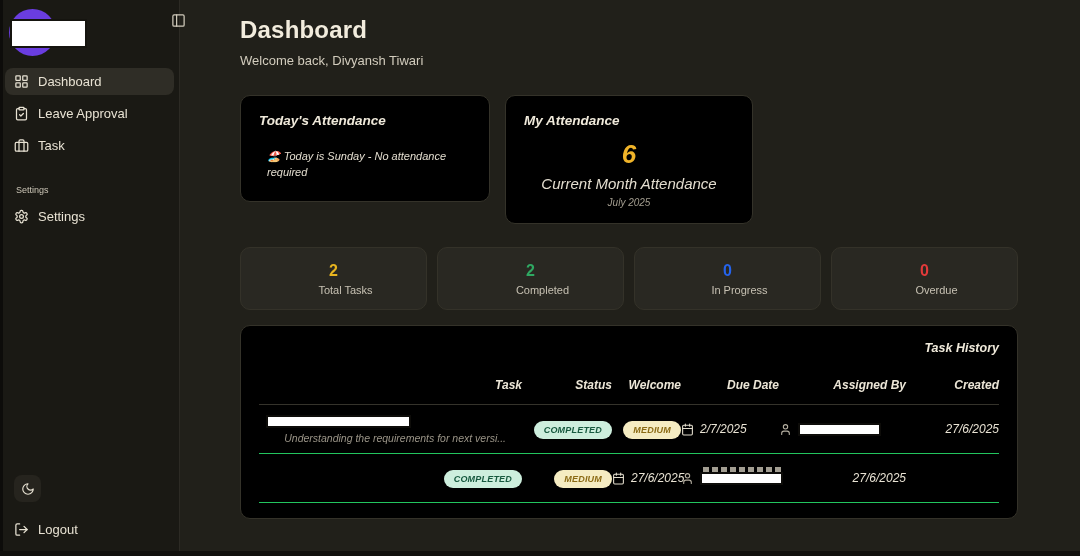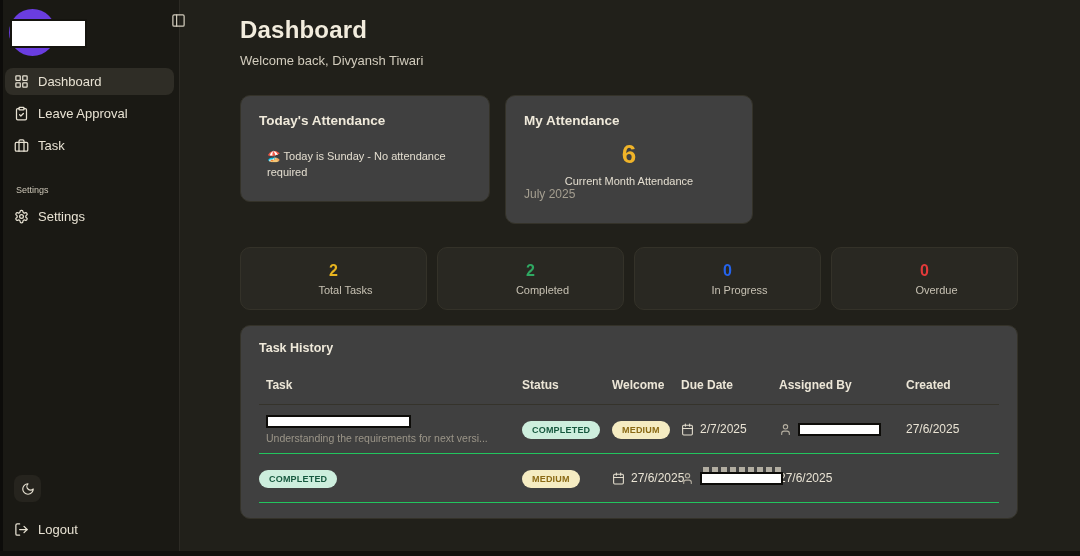--- a/index.html
+++ b/index.html
@@ -47,40 +47,40 @@
   }
   .theme-btn svg { width:14px; height:14px; }
 
   
   .main { position:absolute; left:181px; top:0; right:0; bottom:0; padding:16px 62px 0 59px; }
   .page-title { font-size:24px; font-weight:bold; color:#f2ecdd; letter-spacing:.2px; }
   .page-subtitle { margin-top:9px; font-size:13px; color:#d2ccbd; }
 
   .att-row { margin-top:27px; display:flex; gap:15px; align-items:flex-start; }
   .card {
-    background:#404040; border:1px solid #343229; border-radius:10px;
+    background:#000000; border:1px solid #343229; border-radius:10px;font-style:italic;
   }
   .card-today { width:250px; height:107px; padding:17px 18px; }
   .card-title { font-size:13.5px; font-weight:bold; color:#efe9da; }
   .today-msg { margin:21px 0 0 8px; width:188px; font-size:11px; line-height:1.45; color:#e3ddcf; }
   .card-month { width:248px; height:129px; padding:17px 18px; text-align:left; }
   .month-count { margin-top:11px; text-align:center; font-size:26px; font-weight:bold; color:#f0b429; }
-  .month-label { margin-top:5px; text-align:center; font-size:11px; color:#e3ddcf; }
-  .month-period { text-align:left; font-size:12px; color:#a49e90; }
+  .month-label { margin-top:5px; text-align:center; font-size:15px; color:#e3ddcf; }
+  .month-period { margin-top:5px; text-align:center; font-size:10px; color:#a49e90; }
 
   .stats-row { margin-top:23px; display:grid; grid-template-columns:repeat(4,1fr); gap:10px; }
   .stat {
     height:63px; background:#292822; border:1px solid #343229; border-radius:10px;
     display:flex; flex-direction:column; align-items:center; justify-content:center;
   }
   .stat-v { font-size:16px; font-weight:bold; }
   .stat-l { font-size:11px; color:#c6c0b2; margin-top:4px;margin-left:24px; }
   .c-yellow { color:#e7b41f; } .c-green { color:#2fa862; } .c-blue { color:#2563eb; } .c-red { color:#e23a3a; }
 
-  .history-card { margin-top:15px; padding:15px 18px 0 18px; height:194px; }
+  .history-card { margin-top:15px; padding:15px 18px 0 18px; height:194px;text-align:right; }
   .history-title { font-size:12.5px; font-weight:bold; color:#efe9da; }
 
   .trow { display:grid; grid-template-columns:263px 90px 69px 98px 127px 1fr; align-items:center; }
   .thead { margin-top:14px; padding:9px 0 12px 0; border-bottom:1px solid #35332b; }
   .thead span { font-size:12px; font-weight:bold; color:#ece6d7; }
   .col-task { padding-left:7px; }
   .tr { border-bottom:1px solid #22c55e; height:49px; }
 
   .task-cell { padding-left:7px; }
   .redact-wrap { position:relative; width:150px; height:14px; }

